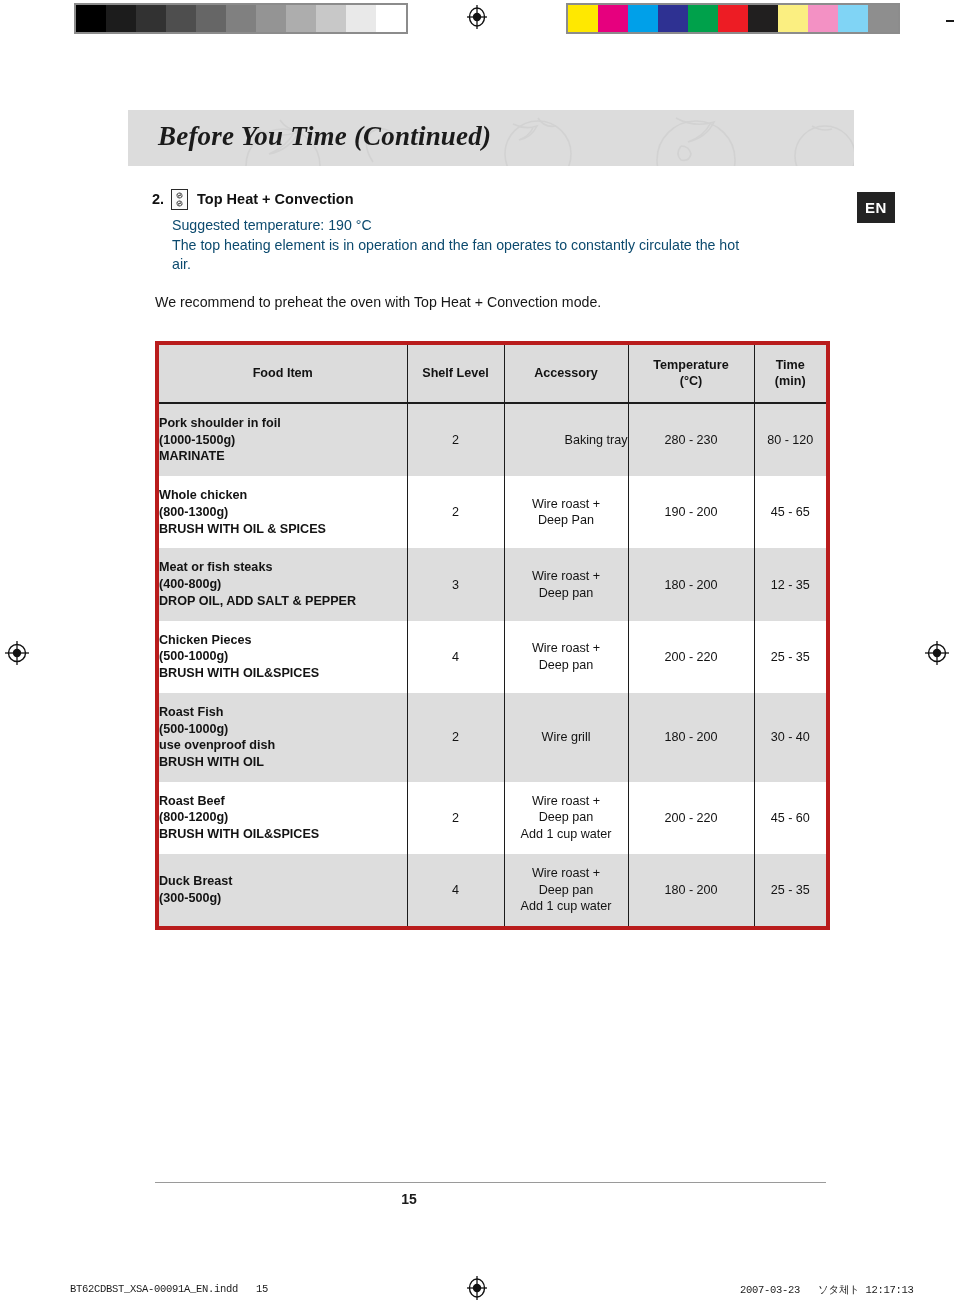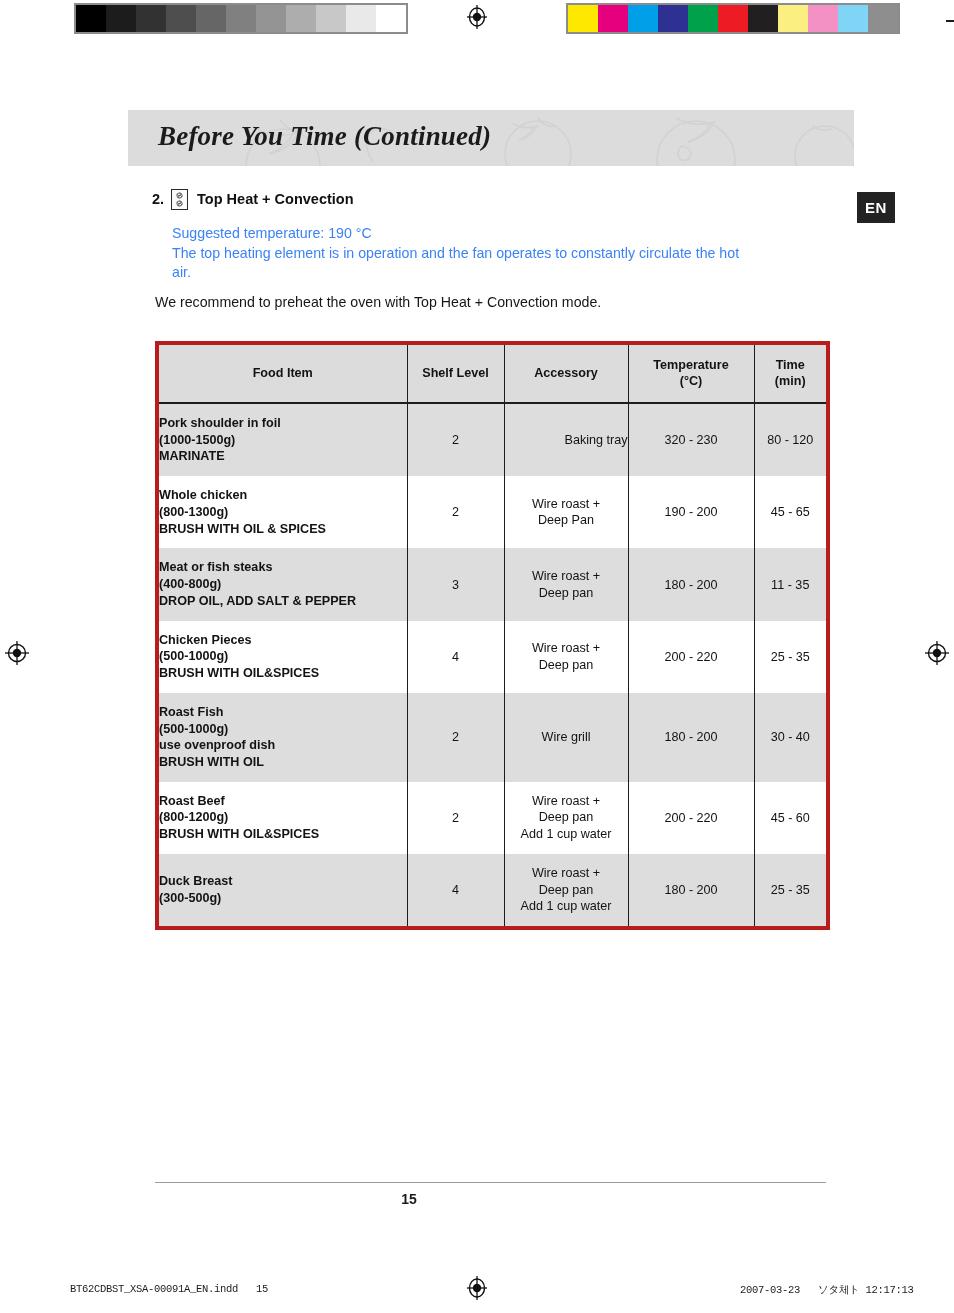--- a/index.html
+++ b/index.html
@@ -131,24 +131,24 @@
     box-sizing: border-box;
   }
   .mode-icon svg { display: block; }
   .mode-title {
     font-size: 14.5px;
     font-weight: bold;
     color: #111;
     margin-left: 2px;
   }
   .intro-lines {
-    margin-top: 14px;
+    margin-top: 6px;
     margin-left: 20px;
     font-size: 14.2px;
-    color: #3b82f6;
+    color: #0c4a6e;
     line-height: 1.38;
   }
   .intro-lines div { white-space: pre-wrap; }
 
   .recommend {
     position: absolute;
     top: 294px;
     left: 155px;
     font-size: 14.2px;
     color: #161616;
@@ -373,42 +373,42 @@
 (min)</th>
     </tr>
   </thead>
   <tbody id="table-body">
       <tr class="row-even">
         <td class="c-food" style="white-space: pre-line;">Pork shoulder in foil
 (1000-1500g)
 MARINATE</td>
         <td class="c-shelf" style="white-space: pre-line;">2</td>
         <td class="c-acc" style="white-space: pre-line; text-align: right;">Baking tray</td>
-        <td class="c-temp" style="white-space: pre-line;">320 - 230</td>
+        <td class="c-temp" style="white-space: pre-line;">280 - 230</td>
         <td class="c-time" style="white-space: pre-line;">80 - 120</td>
       </tr>
       <tr class="row-odd">
         <td class="c-food" style="white-space: pre-line; margin-left: 20px;">Whole chicken
 (800-1300g)
 BRUSH WITH OIL &amp; SPICES</td>
         <td class="c-shelf" style="white-space: pre-line;">2</td>
         <td class="c-acc" style="white-space: pre-line;">Wire roast +
 Deep Pan</td>
         <td class="c-temp" style="white-space: pre-line;">190 - 200</td>
         <td class="c-time" style="white-space: pre-line; text-align: center;">45 - 65</td>
       </tr>
       <tr class="row-even">
         <td class="c-food" style="white-space: pre-line;">Meat or fish steaks
 (400-800g)
 DROP OIL, ADD SALT &amp; PEPPER</td>
         <td class="c-shelf" style="white-space: pre-line;">3</td>
         <td class="c-acc" style="white-space: pre-line;">Wire roast +
 Deep pan</td>
         <td class="c-temp" style="white-space: pre-line;">180 - 200</td>
-        <td class="c-time" style="white-space: pre-line;">11 - 35</td>
+        <td class="c-time" style="white-space: pre-line;">12 - 35</td>
       </tr>
       <tr class="row-odd">
         <td class="c-food" style="white-space: pre-line;">Chicken Pieces
 (500-1000g)
 BRUSH WITH OIL&amp;SPICES</td>
         <td class="c-shelf" style="white-space: pre-line;">4</td>
         <td class="c-acc" style="white-space: pre-line;">Wire roast +
 Deep pan</td>
         <td class="c-temp" style="white-space: pre-line;">200 - 220</td>
         <td class="c-time" style="white-space: pre-line;">25 - 35</td>

